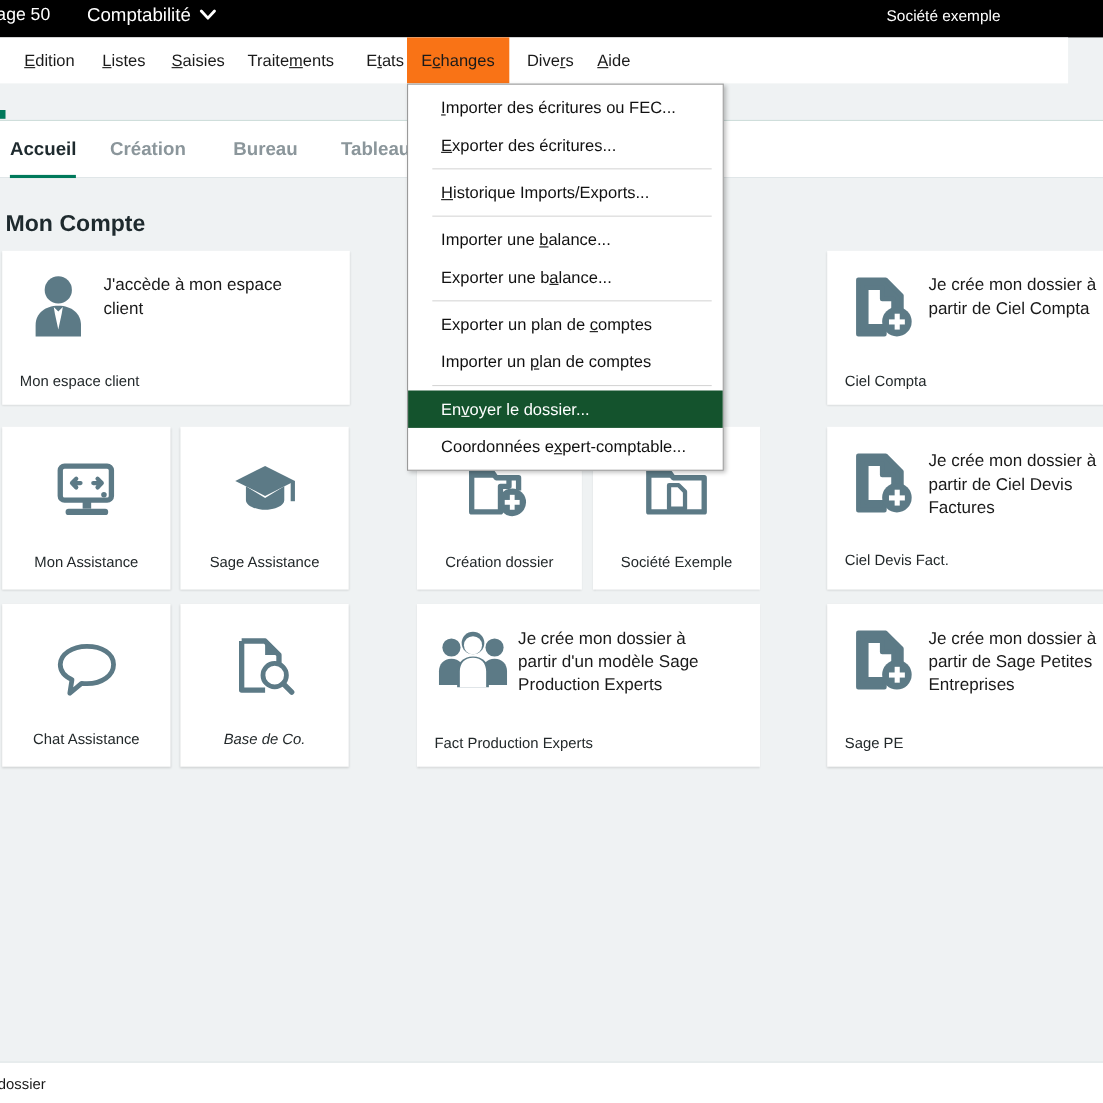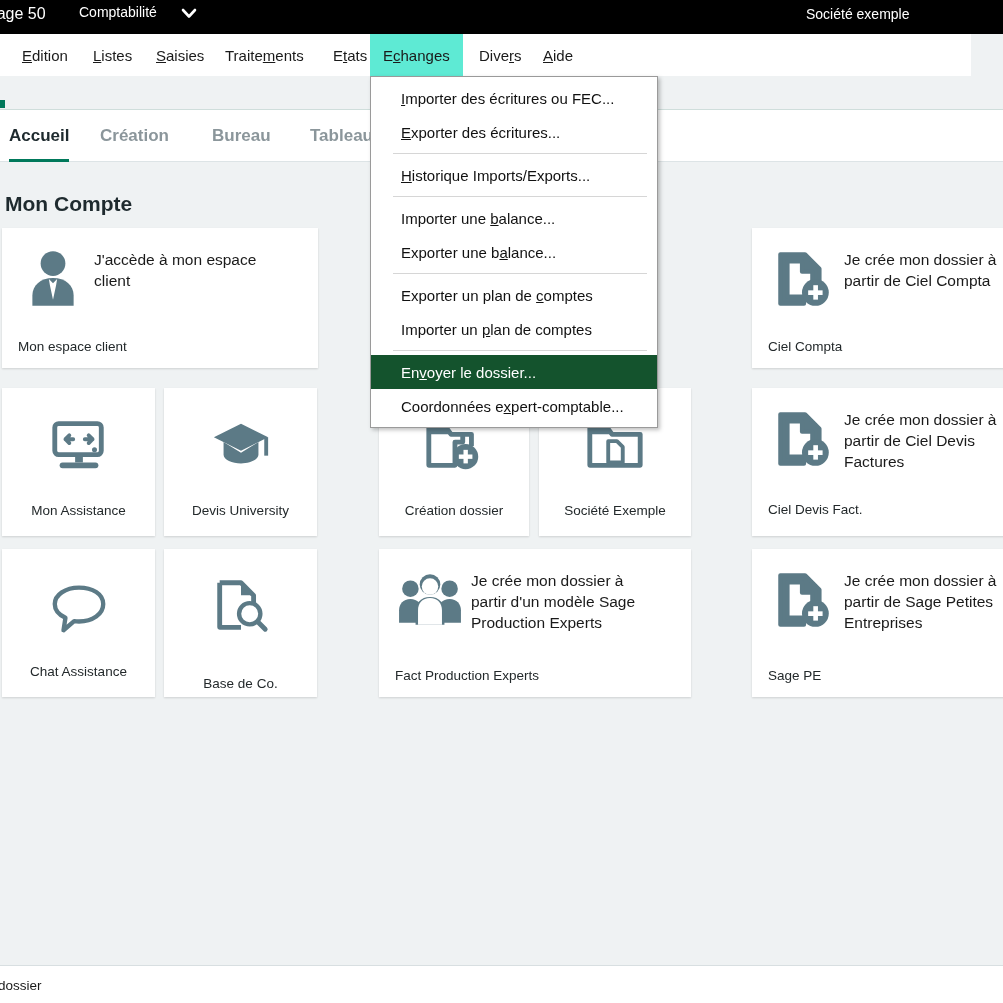--- a/index.html
+++ b/index.html
@@ -18,21 +18,21 @@
     background: #000000;
     color: #ffffff;
   }
   #titlebar-app {
     position: absolute; left: -14px; top: 5px;
     font-size: 16px; color: #ffffff;
     white-space: nowrap;
   }
   #titlebar-module {
     position: absolute; left: 79px; top: 4px;
-    font-size: 14px; color: #ffffff;
+    font-size: 17px; color: #ffffff;
     white-space: nowrap;
   }
   #titlebar-chevron {
     position: absolute; left: 178px; top: 2px;
     width: 22px; height: 22px;
   }
   #titlebar-company {
     position: absolute; left: 806px; top: 6px;
     font-size: 14px; color: #ffffff;
     white-space: nowrap;
@@ -45,21 +45,21 @@
     background: #ffffff;
   }
   .menu-item {
     position: absolute; top: 0; height: 42px;
     display: flex; align-items: center;
     padding: 0 13px;
     font-size: 15px; color: #1a1a1a;
     white-space: nowrap;
     cursor: default;
   }
-  .menu-item.open { background: #5eead4; }
+  .menu-item.open { background: #f97316; }
   .menu-item u { text-decoration: underline; }
 
   
   #toolbar {
     position: absolute; left: 0; top: 76px;
     width: 1003px; height: 34px;
     background: #eff2f3;
     border-bottom: 1px solid #cfdedb;
   }
   #toolbar-marker {
@@ -274,21 +274,21 @@
       <div class="tile-center-label" style="bottom: 18px;">Mon Assistance</div>
     </div>
     <div class="tile" style="left: 164px; top: 226px; width: 153px; height: 148px;">
       <div class="tile-center-icon" style="top: 26px;">
         <svg viewBox="0 0 64 64" width="62" height="62">
           <path d="M32 10 L60 24 L32 38 L4 24 Z" fill="#5c7a86"></path>
           <path d="M14 29v13c0 5 9 9 18 9s18-4 18-9V29L32 40Z" fill="#5c7a86"></path>
           <rect x="56" y="24" width="4" height="19" fill="#5c7a86"></rect>
         </svg>
       </div>
-      <div class="tile-center-label" style="bottom: 18px;">Devis University</div>
+      <div class="tile-center-label" style="bottom: 18px;">Sage Assistance</div>
     </div>
     <div class="tile" style="left: 379px; top: 226px; width: 150px; height: 148px;">
       <div class="tile-center-icon" style="top: 26px;">
         <svg viewBox="0 0 64 64" width="62" height="62">
           <path d="M6 14h18l5 7h12v8H33v24H6z" fill="none" stroke="#5c7a86" stroke-width="5" stroke-linejoin="round"></path>
           <path d="M6 14h18l5 7H6z" fill="#5c7a86"></path>
           <path d="M41 21h9v12" fill="none" stroke="#5c7a86" stroke-width="5" stroke-linejoin="round"></path>
           <circle cx="44" cy="44" r="13" fill="#5c7a86"></circle>
           <rect x="41.8" y="37" width="4.5" height="14" fill="#ffffff"></rect>
           <rect x="37" y="41.8" width="14" height="4.5" fill="#ffffff"></rect>
@@ -330,21 +330,21 @@
     <div class="tile" style="left: 164px; top: 387px; width: 153px; height: 148px;">
       <div class="tile-center-icon" style="top: 26px;">
         <svg viewBox="0 0 64 64" width="62" height="62">
           <path d="M10 8h22l13 13v10" fill="none" stroke="#5c7a86" stroke-width="5" stroke-linejoin="round"></path>
           <path d="M10 8v46h22" fill="none" stroke="#5c7a86" stroke-width="5" stroke-linejoin="round"></path>
           <path d="M32 8v13h13" fill="#5c7a86"></path>
           <circle cx="41" cy="40" r="11" fill="none" stroke="#5c7a86" stroke-width="4.5"></circle>
           <path d="M49 48l8 8" stroke="#5c7a86" stroke-width="5" stroke-linecap="round"></path>
         </svg>
       </div>
-      <div class="tile-center-label" style="bottom: 6px;">Base de Co.</div>
+      <div class="tile-center-label" style="bottom: 18px; font-style: italic;">Base de Co.</div>
     </div>
     <div class="tile" style="left: 379px; top: 387px; width: 312px; height: 148px;">
       <div class="tile-icon" style="left: 18px; top: 18px;"><svg viewBox="0 0 64 64" width="66" height="66">
           <circle cx="13" cy="21" r="8" fill="#5c7a86"></circle>
           <path d="M13 31c-7 0-11 5-11 11v12h22V42c0-6-4-11-11-11z" fill="#5c7a86"></path>
           <circle cx="51" cy="21" r="8" fill="#5c7a86"></circle>
           <path d="M51 31c7 0 11 5 11 11v12H40V42c0-6 4-11 11-11z" fill="#5c7a86"></path>
           <circle cx="32" cy="17" r="10" fill="#5c7a86"></circle>
           <path d="M32 29c-9 0-14 6-14 14v13h28V43c0-8-5-14-14-14z" fill="#5c7a86"></path>
           <circle cx="32" cy="19" r="8" fill="#ffffff"></circle>

